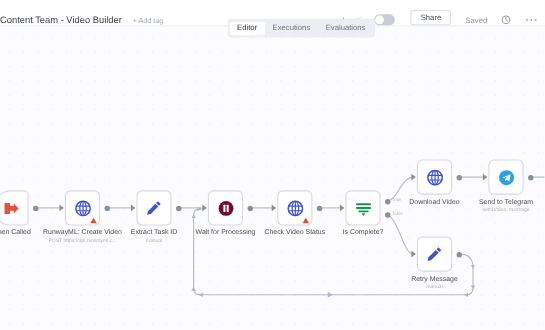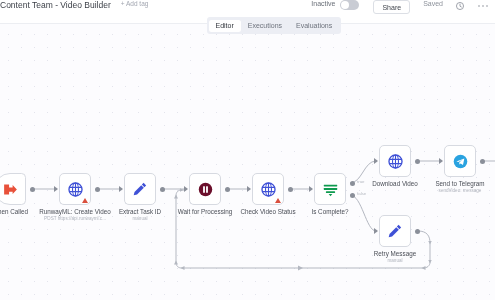--- a/index.html
+++ b/index.html
@@ -17,21 +17,21 @@
     background-color:#fcfcfe;
     background-image:radial-gradient(#e3e4ec 0.7px, transparent 0.8px);
     background-size:13px 13px;
     background-position:2px 2px;
   }
 
   
   .topbar{
     position:absolute;left:0;top:0;width:495px;height:23px;
     background:#ffffff;border-bottom:1px solid #eceef2;
-    display:flex;align-items:flex-start;z-index:30;
+    display:flex;align-items:flex-end;z-index:30;
   }
   .wf-title{
     font-size:8.5px;color:#3b3f47;font-weight:400;
     margin-left:-6px;padding-left:6px;white-space:nowrap;
   }
   .add-tag{
     font-size:6.5px;color:#a2a6b0;margin-left:10px;white-space:nowrap;
     cursor:pointer;
   }
   .spacer{flex:1;}

